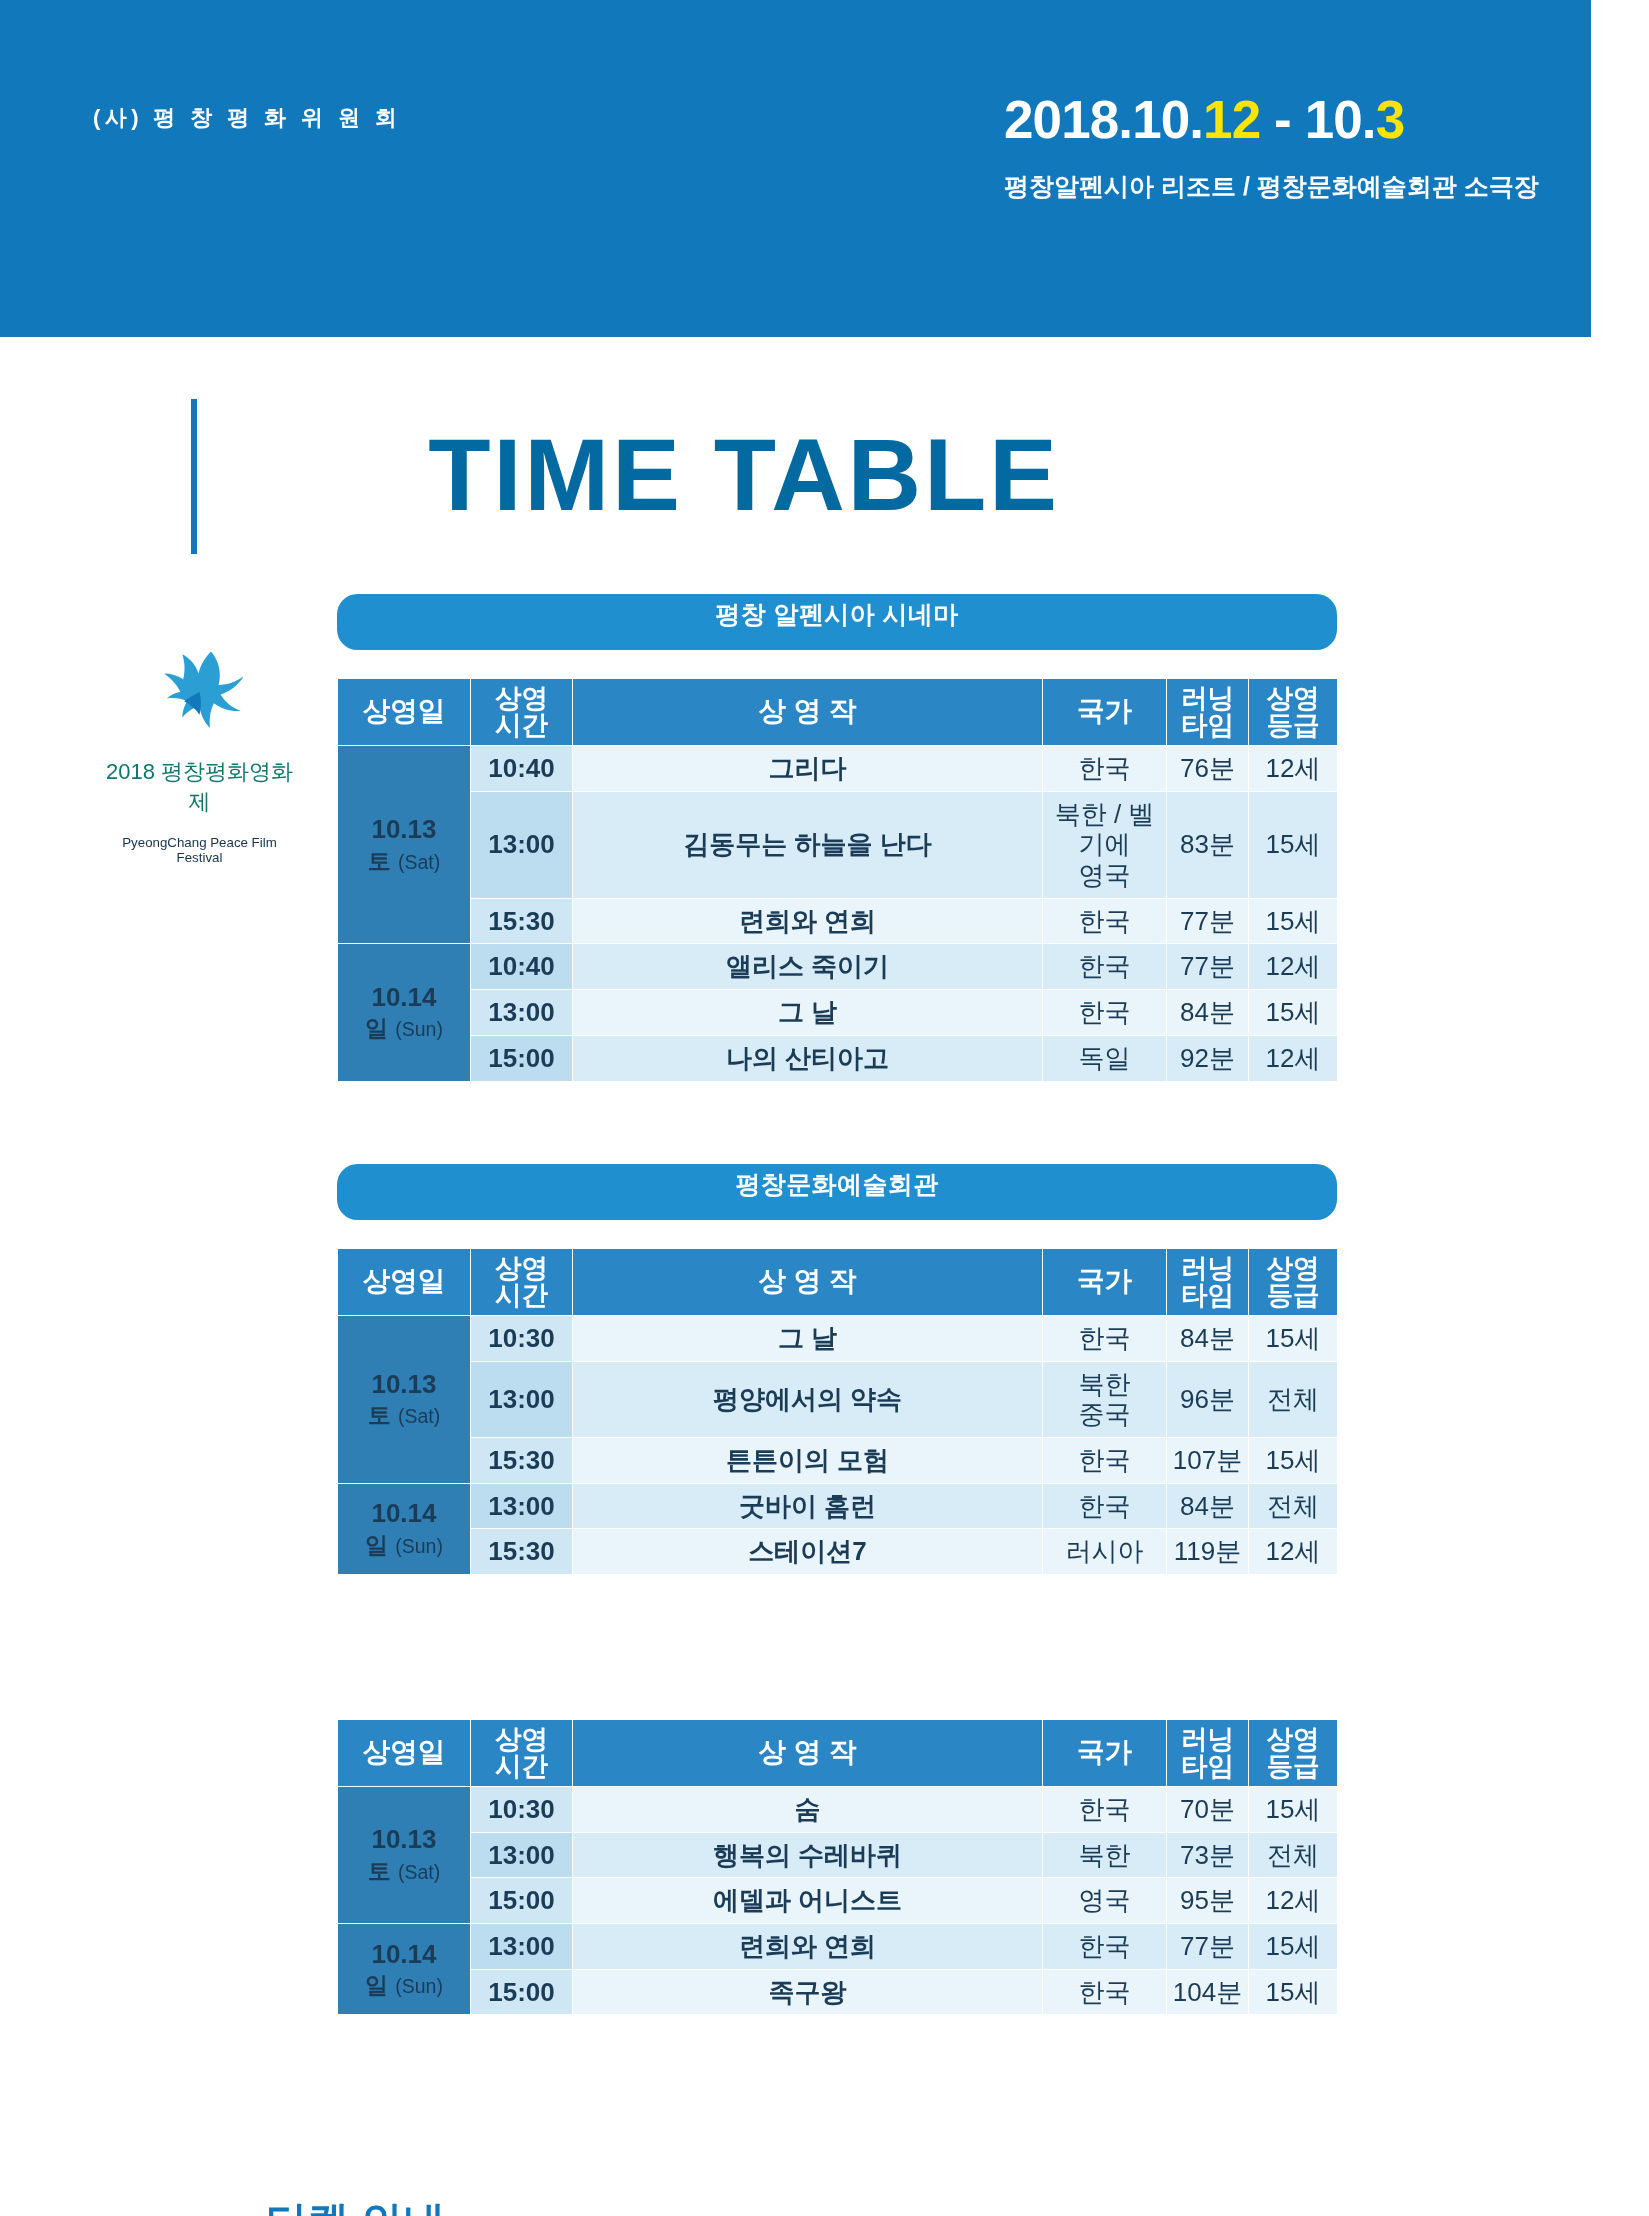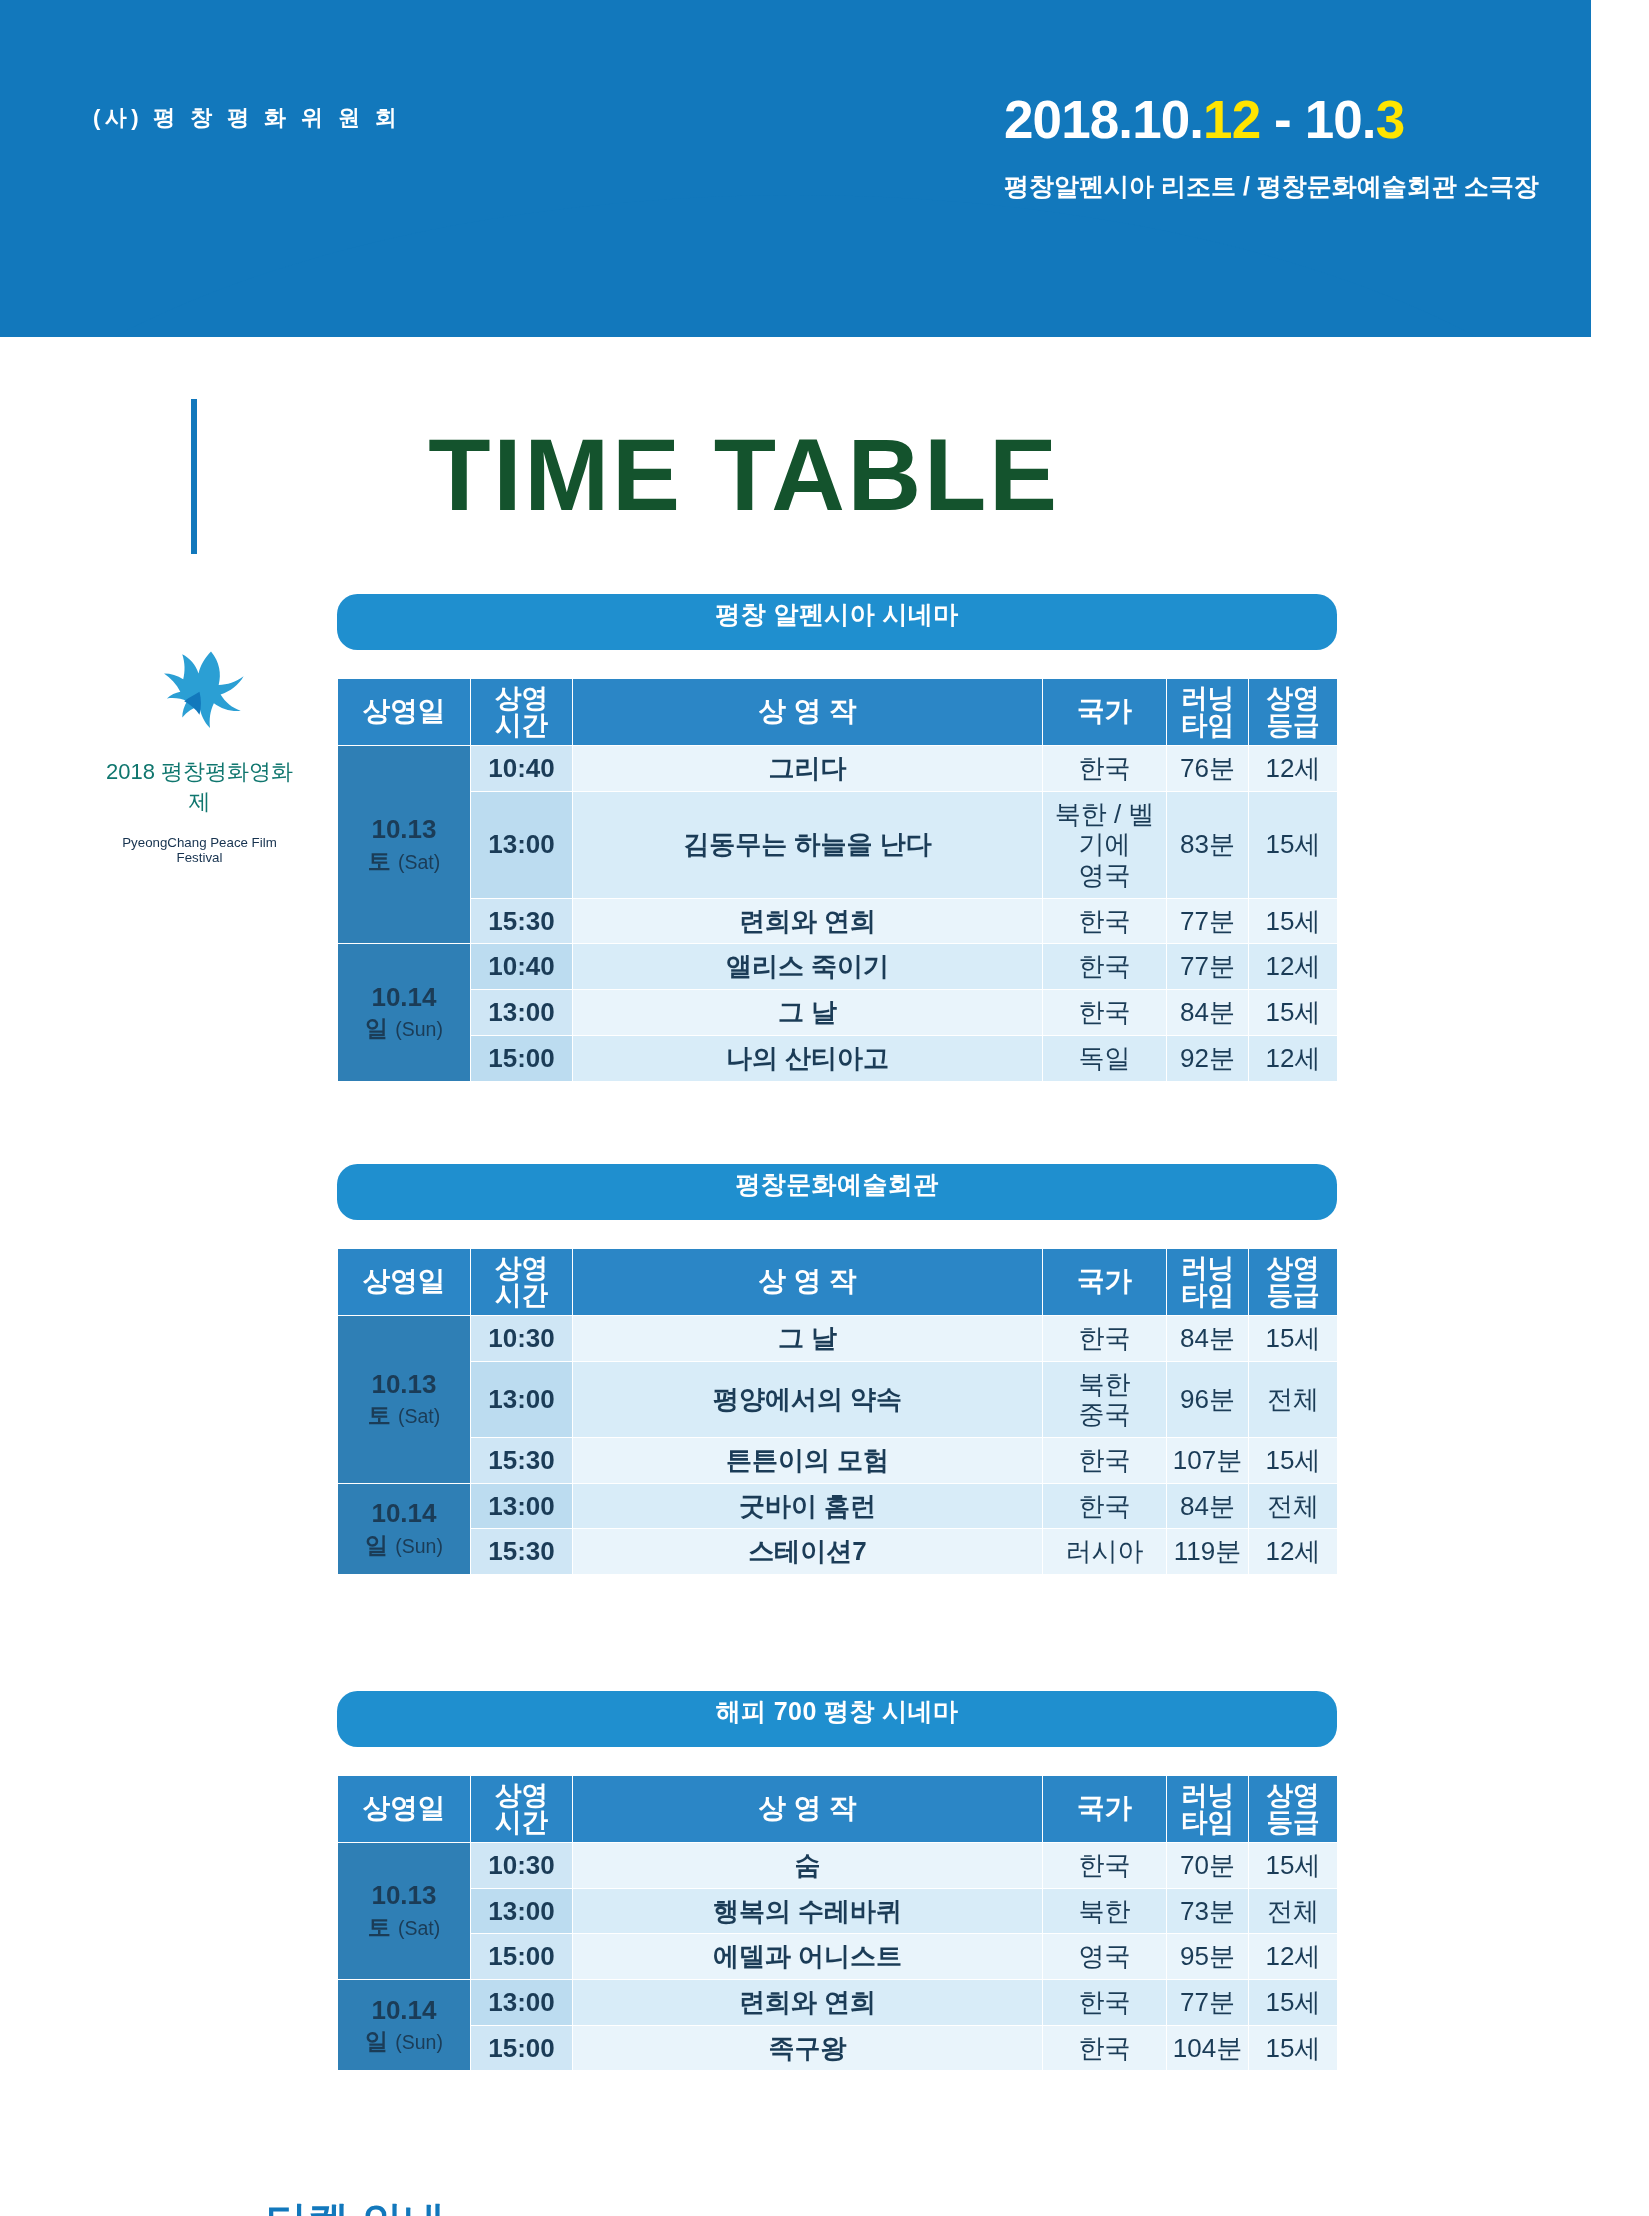--- a/index.html
+++ b/index.html
@@ -80,21 +80,21 @@
   }
 
   
   .tt-title{
     position:absolute;
     left:0; top:417px;
     width:1488px;
     text-align:center;
     font-size:102px;
     font-weight:bold;
-    color:#14532d;
+    color:#0369a1;
     letter-spacing:2.7px;
   }
   .tt-bar{
     position:absolute;
     left:191px; top:399px;
     width:6.2px; height:155px;
     background:#1278bc;
   }
 
   
@@ -370,21 +370,20 @@
           <td class="title">스테이션7</td>
           <td class="country">러시아</td>
           <td class="run">119분</td>
           <td class="rate">12세</td>
         </tr>
       </tbody>
     </table>
   </div>
 
   <div class="section" style="top:1691px;">
-    <div class="sec-head">해피 700 평창 시네마</div>
     <table class="tt">
       <colgroup>
         <col style="width:133px">
           <col style="width:102px">
           <col style="width:470px">
         <col style="width:124px">
           <col style="width:82px">
           <col style="width:89px">
       </colgroup>
       <thead>

